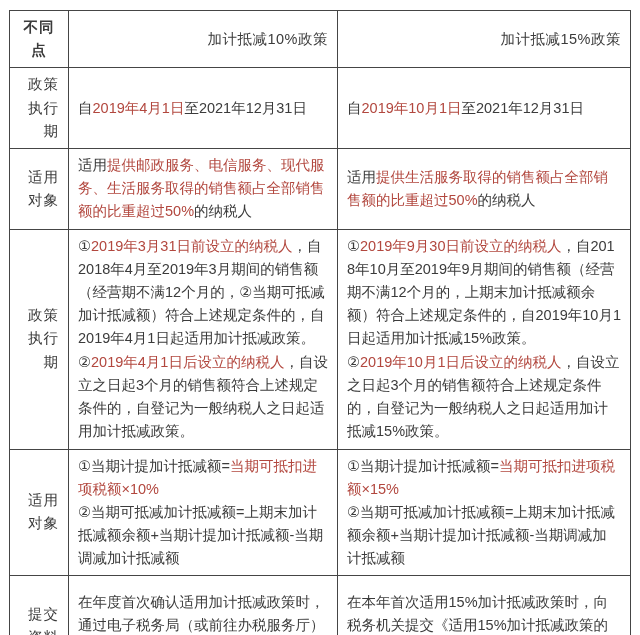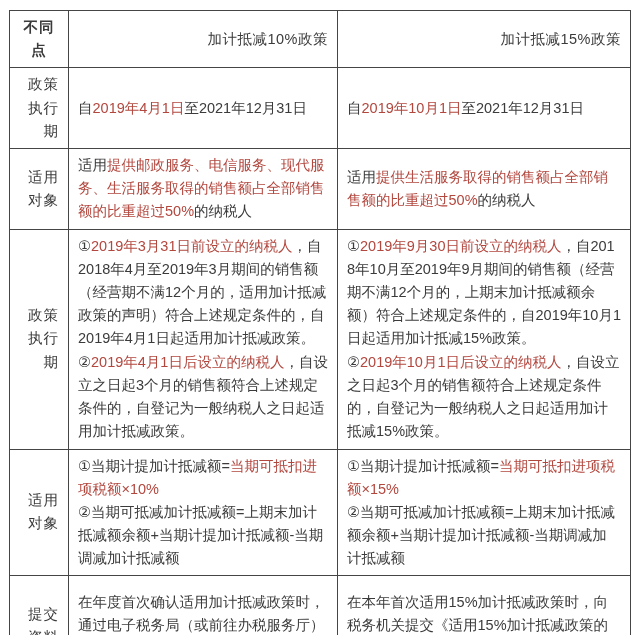--- a/index.html
+++ b/index.html
@@ -107,21 +107,21 @@
         <span>适用</span><span class="red">提供邮政服务、电信服务、现代服务、生活服务取得的销售额占全部销售额的比重超过50%</span><span>的纳税人</span>
       </td>
       <td>
         <span>适用</span><span class="red">提供生活服务取得的销售额占全部销售额的比重超过50%</span><span>的纳税人</span>
       </td>
     </tr>
 
     <tr class="r-cond">
       <td class="label">政策执行期</td>
       <td>
-        <div class="para"><span>①</span><span class="red">2019年3月31日前设立的纳税人</span><span>，自2018年4月至2019年3月期间的销售额（经营期不满12个月的，适用加计抵减政策的声明）符合上述规定条件的，自2019年4月1日起适用加计抵减政策。</span></div>
+        <div class="para"><span>①</span><span class="red">2019年3月31日前设立的纳税人</span><span>，自2018年4月至2019年3月期间的销售额（经营期不满12个月的，②当期可抵减加计抵减额）符合上述规定条件的，自2019年4月1日起适用加计抵减政策。</span></div>
         <div class="para"><span>②</span><span class="red">2019年4月1日后设立的纳税人</span><span>，自设立之日起3个月的销售额符合上述规定条件的，自登记为一般纳税人之日起适用加计抵减政策。</span></div>
       </td>
       <td>
         <div class="para"><span>①</span><span class="red">2019年9月30日前设立的纳税人</span><span>，自2018年10月至2019年9月期间的销售额（经营期不满12个月的，上期末加计抵减额余额）符合上述规定条件的，自2019年10月1日起适用加计抵减15%政策。</span></div>
         <div class="para"><span>②</span><span class="red">2019年10月1日后设立的纳税人</span><span>，自设立之日起3个月的销售额符合上述规定条件的，自登记为一般纳税人之日起适用加计抵减15%政策。</span></div>
       </td>
     </tr>
 
     <tr class="r-formula">
       <td class="label">适用对象</td>

